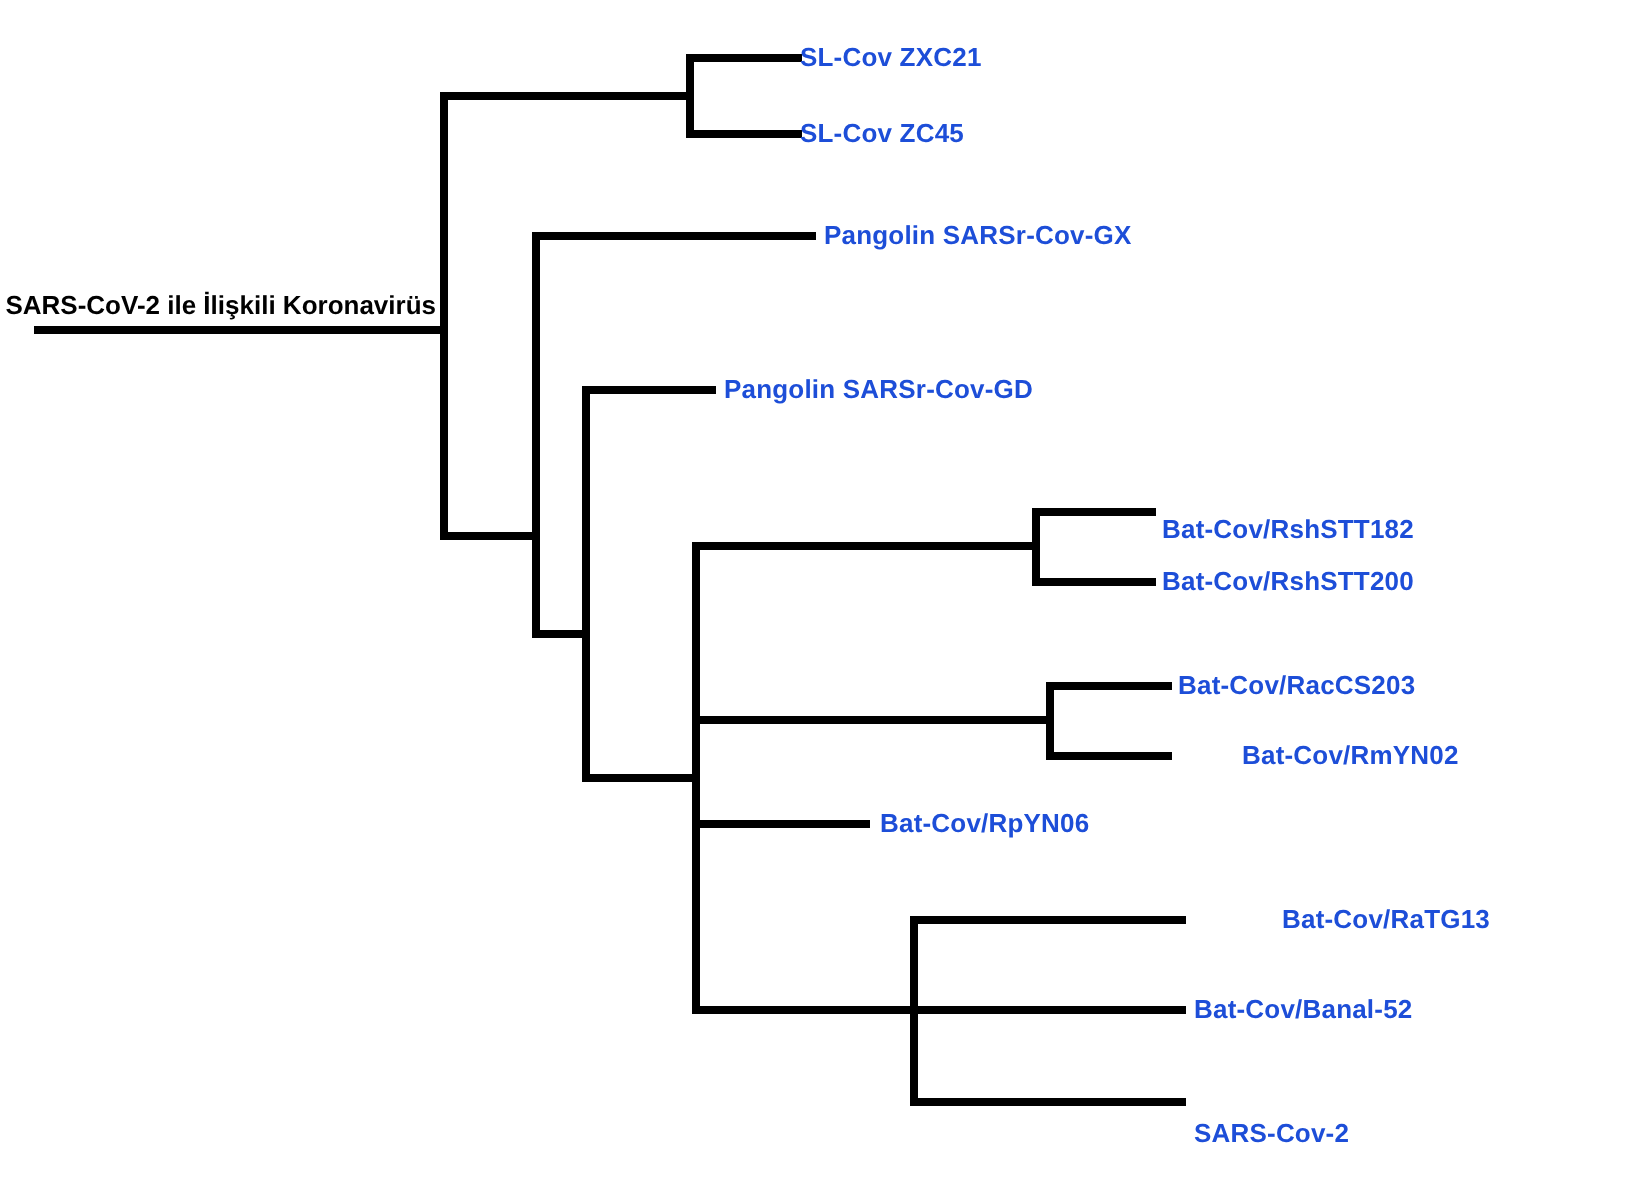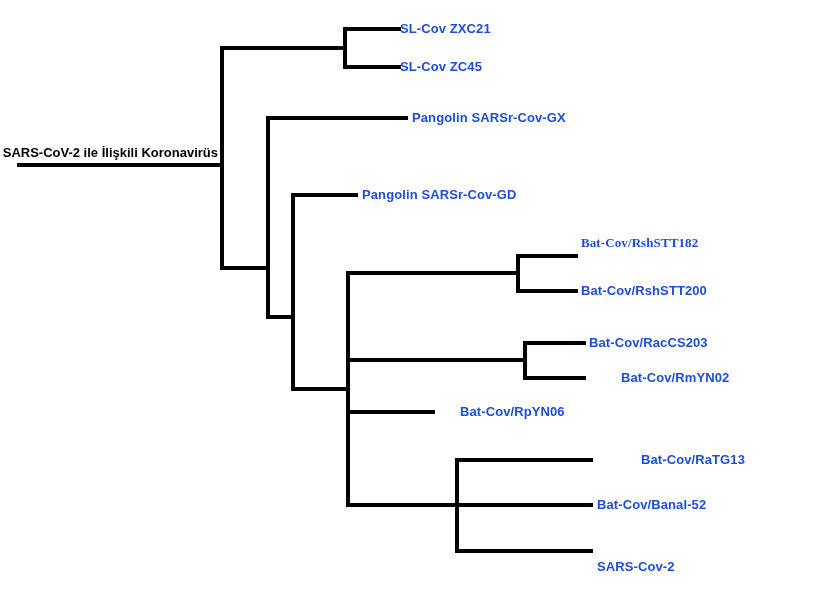--- a/index.html
+++ b/index.html
@@ -78,22 +78,22 @@
   <div class="vline" style="left:291px; top:193px; height:198px;"></div>
   <div class="vline" style="left:346px; top:271px; height:236px;"></div>
   <div class="vline" style="left:516px; top:254px; height:39px;"></div>
   <div class="vline" style="left:523px; top:341px; height:39px;"></div>
   <div class="vline" style="left:455px; top:458px; height:95px;"></div>
 
   <div class="leaf-label" style="left:400px; top:20px;">SL-Cov ZXC21</div>
   <div class="leaf-label" style="left:400px; top:58px;">SL-Cov ZC45</div>
   <div class="leaf-label" style="left:412px; top:109px;">Pangolin SARSr-Cov-GX</div>
   <div class="leaf-label" style="left:362px; top:186px;">Pangolin SARSr-Cov-GD</div>
-  <div class="leaf-label" style="left:581px; top:234px;font-family:Liberation Serif, serif;">Bat-Cov/RshSTT182</div>
+  <div class="leaf-label" style="left:581px; top:256px;">Bat-Cov/RshSTT182</div>
   <div class="leaf-label" style="left:581px; top:282px;">Bat-Cov/RshSTT200</div>
   <div class="leaf-label" style="left:589px; top:334px;">Bat-Cov/RacCS203</div>
   <div class="leaf-label" style="left:589px; top:369px;margin-left:32px;">Bat-Cov/RmYN02</div>
-  <div class="leaf-label" style="left:460px; top:403px;">Bat-Cov/RpYN06</div>
+  <div class="leaf-label" style="left:440px; top:403px;">Bat-Cov/RpYN06</div>
   <div class="leaf-label" style="left:597px; top:451px;padding-left:44px;">Bat-Cov/RaTG13</div>
   <div class="leaf-label" style="left:597px; top:496px;">Bat-Cov/Banal-52</div>
   <div class="leaf-label" style="left:597px; top:542px;margin-top:16px;">SARS-Cov-2</div>
 
 </div>
 
 </body></html>

